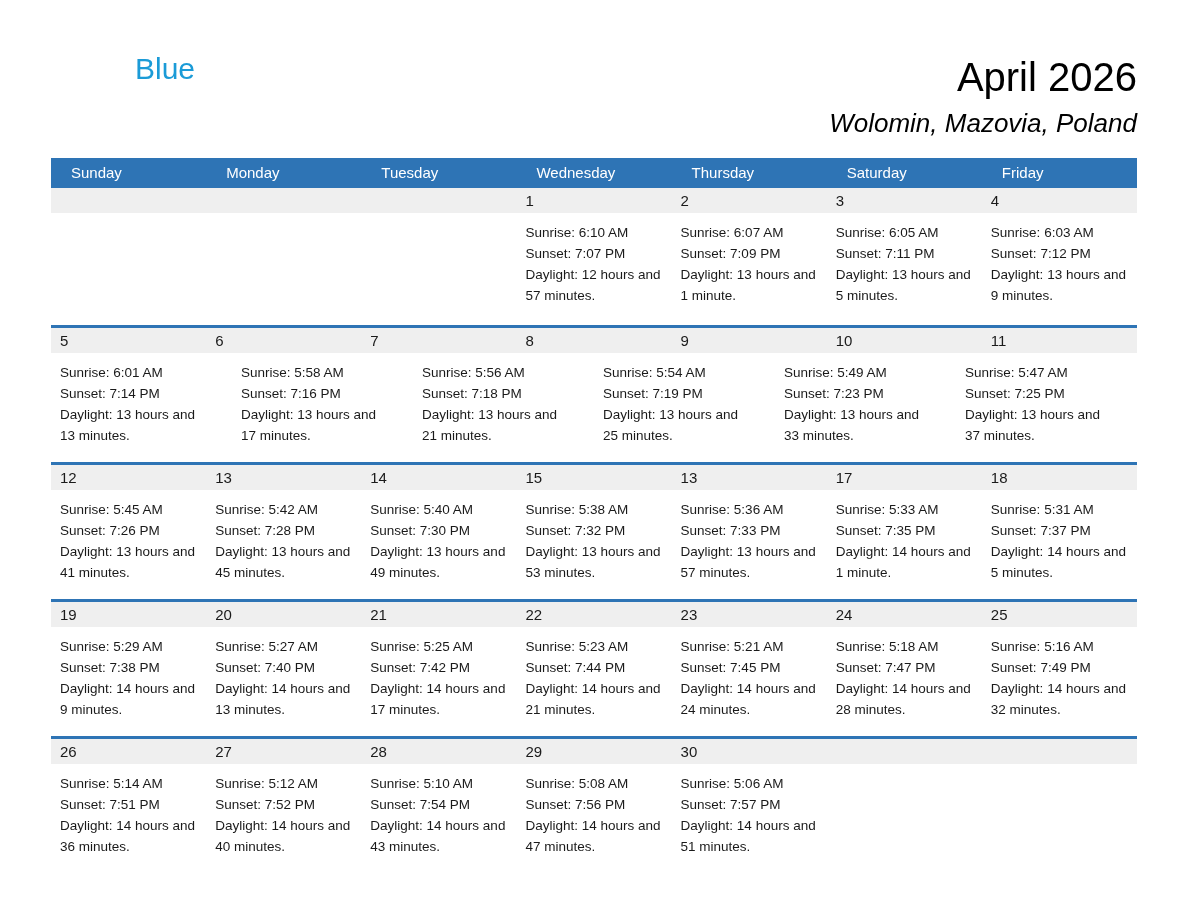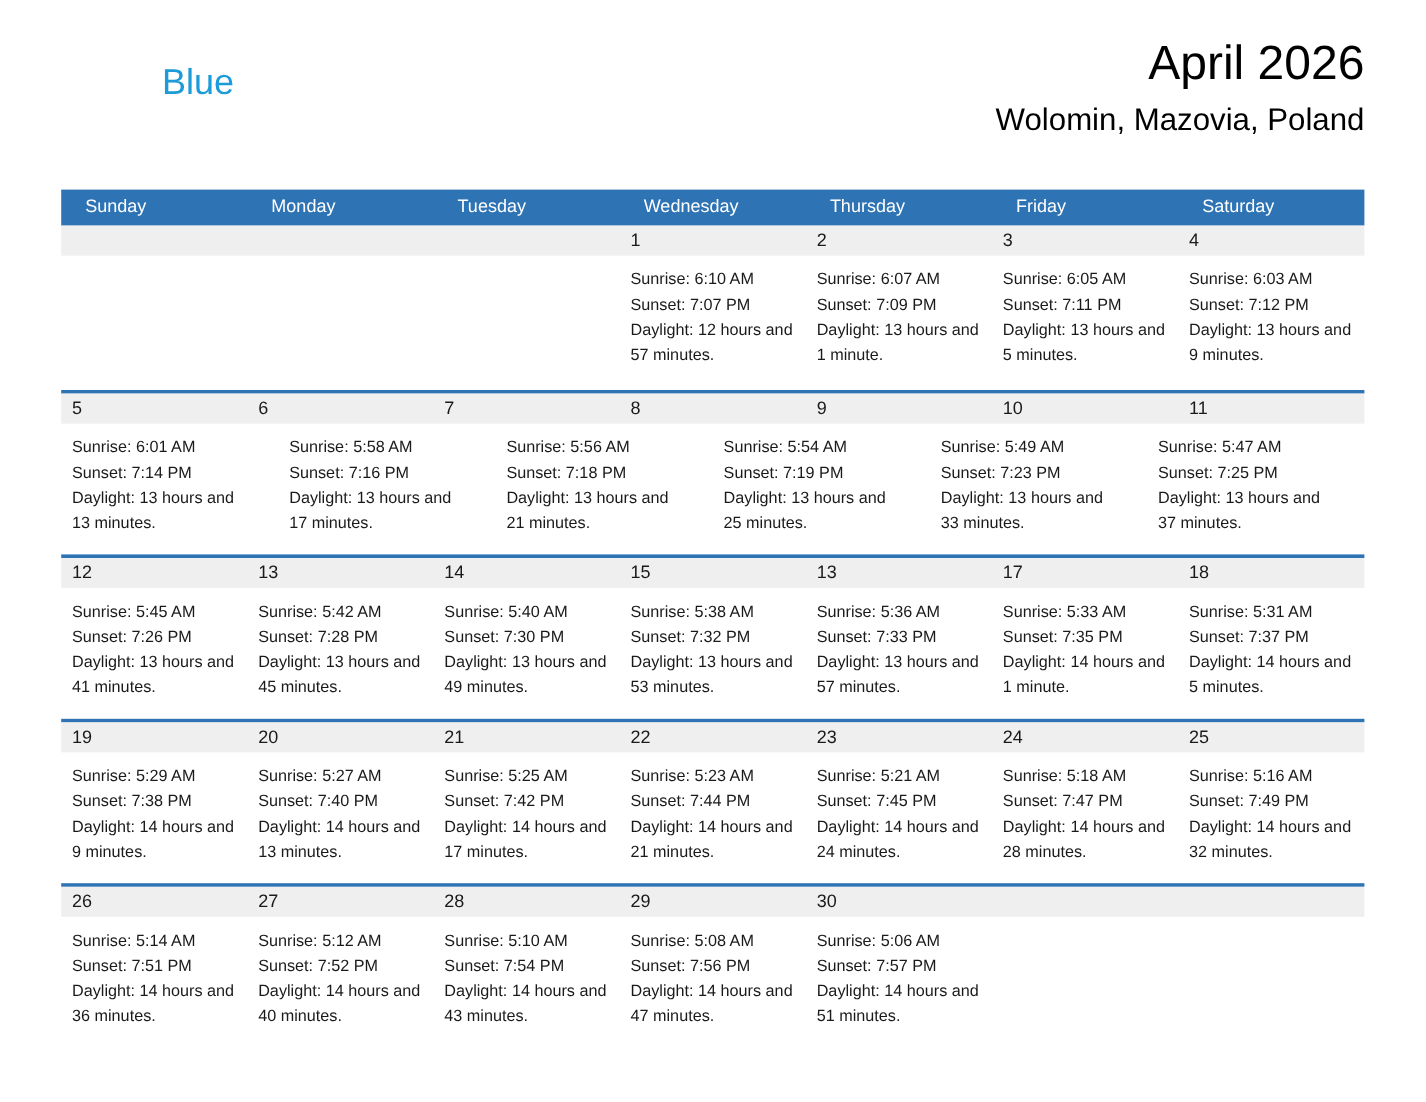--- a/index.html
+++ b/index.html
@@ -17,22 +17,22 @@
   
   .logo{position:absolute;left:53px;top:62px;}
   .logo-row{display:flex;align-items:flex-end;height:31px;}
   .logo-general{font-size:29px;line-height:31px;color:var(--logoblack);letter-spacing:-0.5px;}
   .logo-triangle{display:inline-block;width:41px;height:21px;margin:0 0 4px 1px;
     background:var(--tri);clip-path:polygon(0 0,100% 0,100% 100%);}
   .logo-blue{display:block;margin:-8px 16px 0 82px;font-size:30px;line-height:30px;color:var(--logoblue);}
 
   
   .titles{position:absolute;top:0;right:51px;text-align:right;}
-  .titles h1{margin:32px 0 0;font-size:40px;font-weight:400;line-height:1.05;color:var(--titletext);}
-  .titles h2{margin:12px 0 0;font-size:26px;font-weight:400;line-height:1.05;color:var(--titletext);}
+  .titles h1{margin:56px 0 0;font-size:40px;font-weight:400;line-height:1.05;color:var(--titletext);}
+  .titles h2{margin:12px 0 0;font-size:26px;font-weight:400;line-height:1.05;color:var(--titletext);font-style:italic;}
 
   
   .calendar{position:absolute;top:158px;left:51px;width:1086px;}
   .weekday-row{display:flex;background:var(--band);height:30px;}
   .wd-cell{flex:1;color:var(--wdtext);font-size:15px;line-height:30px;padding-left:20px;}
   .week-row{height:137px;}
   .week-row.sep{border-top:3px solid var(--band);}
   .num-strip{display:flex;background:var(--strip);height:25px;}
   .num-cell{flex:1;font-size:15px;line-height:25px;padding-left:9px;color:var(--bodytext);}
   .body-strip{display:flex;}
@@ -53,22 +53,22 @@
     <h2>Wolomin, Mazovia, Poland</h2>
   </div>
 
   <div class="calendar">
     <div class="weekday-row" id="weekday-row">
         <div class="wd-cell">Sunday</div>
         <div class="wd-cell">Monday</div>
         <div class="wd-cell">Tuesday</div>
         <div class="wd-cell">Wednesday</div>
         <div class="wd-cell">Thursday</div>
+        <div class="wd-cell">Saturday</div>
         <div class="wd-cell">Friday</div>
-        <div class="wd-cell">Saturday</div>
       </div>
     <div id="weeks">
         <div class="week-row">
           <div class="num-strip">
             <div class="num-cell"></div>
             <div class="num-cell"></div>
             <div class="num-cell"></div>
             <div class="num-cell"><span>1</span></div>
             <div class="num-cell"><span>2</span></div>
             <div class="num-cell"><span>3</span></div>

